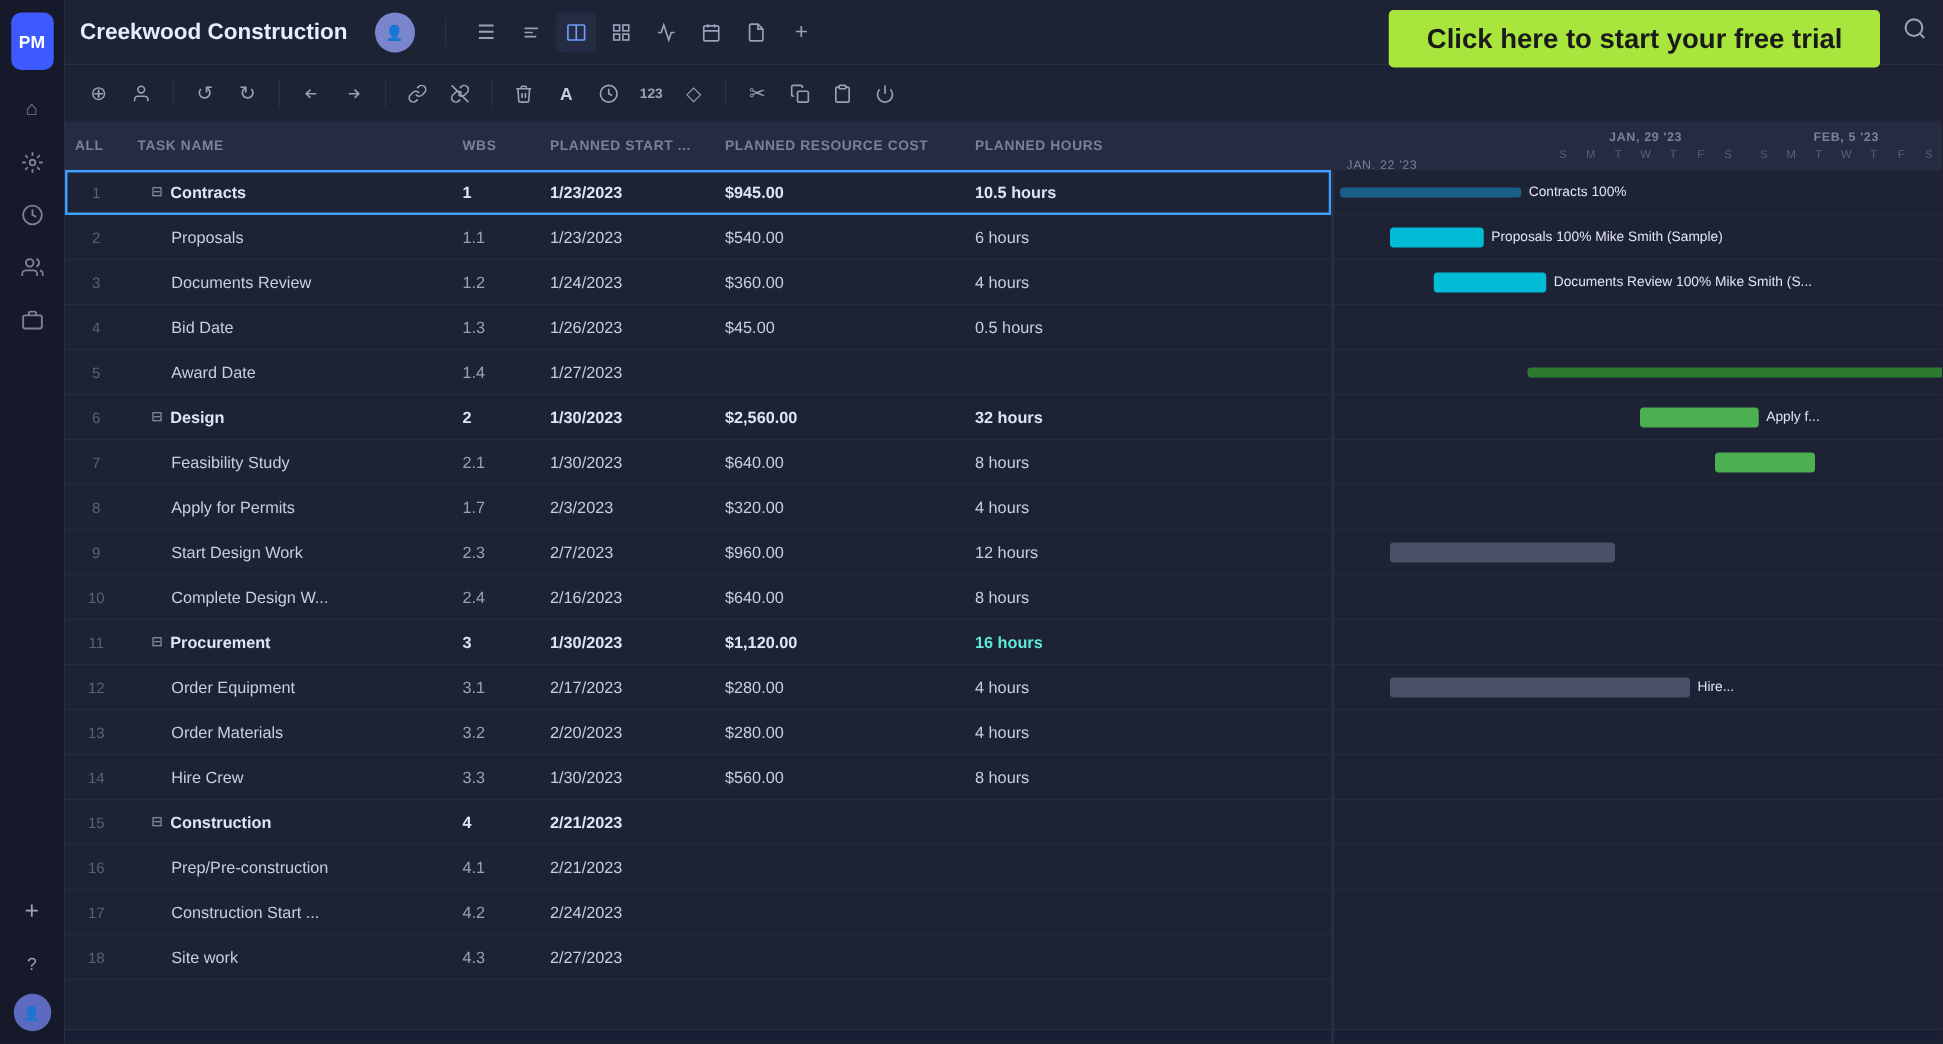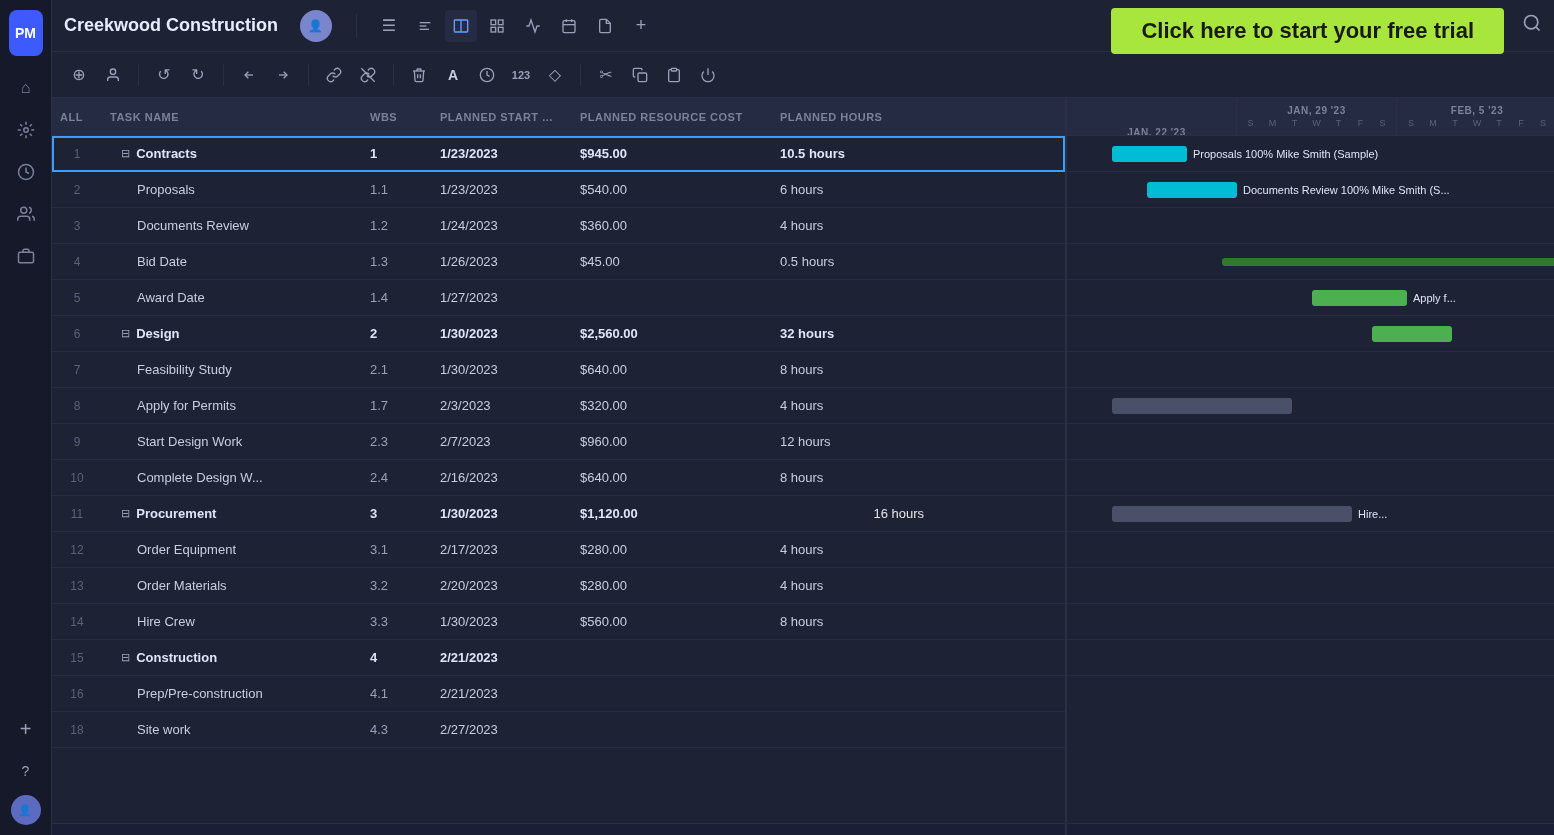--- a/index.html
+++ b/index.html
@@ -631,21 +631,21 @@
           <div class="table-row">
     <div class="row-num">11</div>
     <div class="row-task" style="padding-left:8px">
       <div class="left-bar bar-blue" style="background:#3d9eff; width:3px; height:100%; flex-shrink:0; margin-right:4px;"></div>
       <span style="color:#9aa0b8; font-size:11px; margin-right:2px;">⊟</span>
       <span style="font-weight:700; color:#e0e4f8;">Procurement</span>
     </div>
     <div class="row-wbs" style="font-weight:700; color:#e0e4f8;">3</div>
     <div class="row-start" style="font-weight:700; color:#e0e4f8;">1/30/2023</div>
     <div class="row-cost" style="font-weight:700; color:#e0e4f8;">$1,120.00</div>
-    <div class="row-hours" style="font-weight:400; color:#e5e5e5;text-align:right;">16 hours</div>
+    <div class="row-hours" style="font-weight:700; color:#5eead4;">16 hours</div>
   </div>
           <div class="table-row">
     <div class="row-num">12</div>
     <div class="row-task" style="padding-left:24px">
       <div class="left-bar bar-blue" style="background:#3d9eff; width:3px; height:100%; flex-shrink:0; margin-right:4px;"></div>
 
       <span style="">Order Equipment</span>
     </div>
     <div class="row-wbs" style="">3.1</div>
     <div class="row-start" style="">2/17/2023</div>
@@ -694,39 +694,51 @@
       <div class="left-bar bar-orange" style="background:#ff7043; width:3px; height:100%; flex-shrink:0; margin-right:4px;"></div>
 
       <span style="">Prep/Pre-construction</span>
     </div>
     <div class="row-wbs" style="">4.1</div>
     <div class="row-start" style="">2/21/2023</div>
     <div class="row-cost" style=""></div>
     <div class="row-hours" style=""></div>
   </div>
           <div class="table-row">
+    <div class="row-num">17</div>
+    <div class="row-task" style="padding-left:24px">
+      <div class="left-bar bar-orange" style="background:#ff7043; width:3px; height:100%; flex-shrink:0; margin-right:4px;"></div>
+
+      <span style="">Construction Start ...</span>
+    </div>
+    <div class="row-wbs" style="">4.2</div>
+    <div class="row-start" style="">2/24/2023</div>
+    <div class="row-cost" style=""></div>
+    <div class="row-hours" style=""></div>
+  </div>
+          <div class="table-row">
     <div class="row-num">18</div>
     <div class="row-task" style="padding-left:24px">
       <div class="left-bar bar-orange" style="background:#ff7043; width:3px; height:100%; flex-shrink:0; margin-right:4px;"></div>
 
       <span style="">Site work</span>
     </div>
     <div class="row-wbs" style="">4.3</div>
     <div class="row-start" style="">2/27/2023</div>
     <div class="row-cost" style=""></div>
     <div class="row-hours" style=""></div>
   </div>
         </div>
       <div class="scroll-area"></div>
     </div>
 
     <div class="gantt-section">
       <div class="gantt-header">
         <div style="display:flex; flex-direction:column; min-width:160px; border-right:1px solid #2a2f45; height:100%; justify-content:center;">
-          <div style="font-size:10px; font-weight:700; color:#7a8199; text-align:center; text-transform:uppercase; letter-spacing:0.5px;margin-top:43px;">JAN, 22 '23</div>
+          <div style="font-size:10px; font-weight:400; color:#7a8199; text-transform:uppercase; letter-spacing:0.5px;margin-top:43px;">JAN, 22 '23</div>
           <div style="display:flex; justify-content:center; gap:2px; margin-top:2px;">
             <span style="font-size:9px; color:#5a6178; width:20px; text-align:center;">S</span>
             <span style="font-size:9px; color:#5a6178; width:20px; text-align:center;">M</span>
             <span style="font-size:9px; color:#5a6178; width:20px; text-align:center;">T</span>
             <span style="font-size:9px; color:#5a6178; width:20px; text-align:center;">W</span>
             <span style="font-size:9px; color:#5a6178; width:20px; text-align:center;">T</span>
             <span style="font-size:9px; color:#5a6178; width:20px; text-align:center;">F</span>
             <span style="font-size:9px; color:#5a6178; width:20px; text-align:center;">S</span>
           </div>
         </div>
@@ -750,20 +762,24 @@
             <span style="font-size:9px; color:#5a6178; width:20px; text-align:center;">T</span>
             <span style="font-size:9px; color:#5a6178; width:20px; text-align:center;">W</span>
             <span style="font-size:9px; color:#5a6178; width:20px; text-align:center;">T</span>
             <span style="font-size:9px; color:#5a6178; width:20px; text-align:center;">F</span>
             <span style="font-size:9px; color:#5a6178; width:20px; text-align:center;">S</span>
           </div>
         </div>
       </div>
       <div class="gantt-body" id="gantt-body">
 
+      <div class="gantt-row">
+            <div style="position: absolute; left: 5px; width: 145px; height: 8px; top: 50%; transform: translateY(-50%); background: rgb(26, 95, 138); border-radius: 3px; display: flex; align-items: center;"></div>
+            <span style="position: absolute; left: 156px; top: 50%; transform: translateY(-50%); font-size: 11px; color: rgb(224, 228, 248); white-space: nowrap;">Contracts 100%</span>
+          </div>
           <div class="gantt-row">
             <div style="position: absolute; left: 45px; width: 75px; height: 16px; top: 50%; transform: translateY(-50%); background: rgb(0, 188, 212); border-radius: 3px; display: flex; align-items: center;"></div>
             <span style="position: absolute; left: 126px; top: 50%; transform: translateY(-50%); font-size: 11px; color: rgb(224, 228, 248); white-space: nowrap;">Proposals 100%  Mike Smith (Sample)</span>
           </div>
           <div class="gantt-row">
             <div style="position: absolute; left: 80px; width: 90px; height: 16px; top: 50%; transform: translateY(-50%); background: rgb(0, 188, 212); border-radius: 3px; display: flex; align-items: center;"></div>
             <span style="position: absolute; left: 176px; top: 50%; transform: translateY(-50%); font-size: 11px; color: rgb(224, 228, 248); white-space: nowrap;">Documents Review 100%  Mike Smith (S...</span>
           </div>
           <div class="gantt-row"></div>
           <div class="gantt-row">

